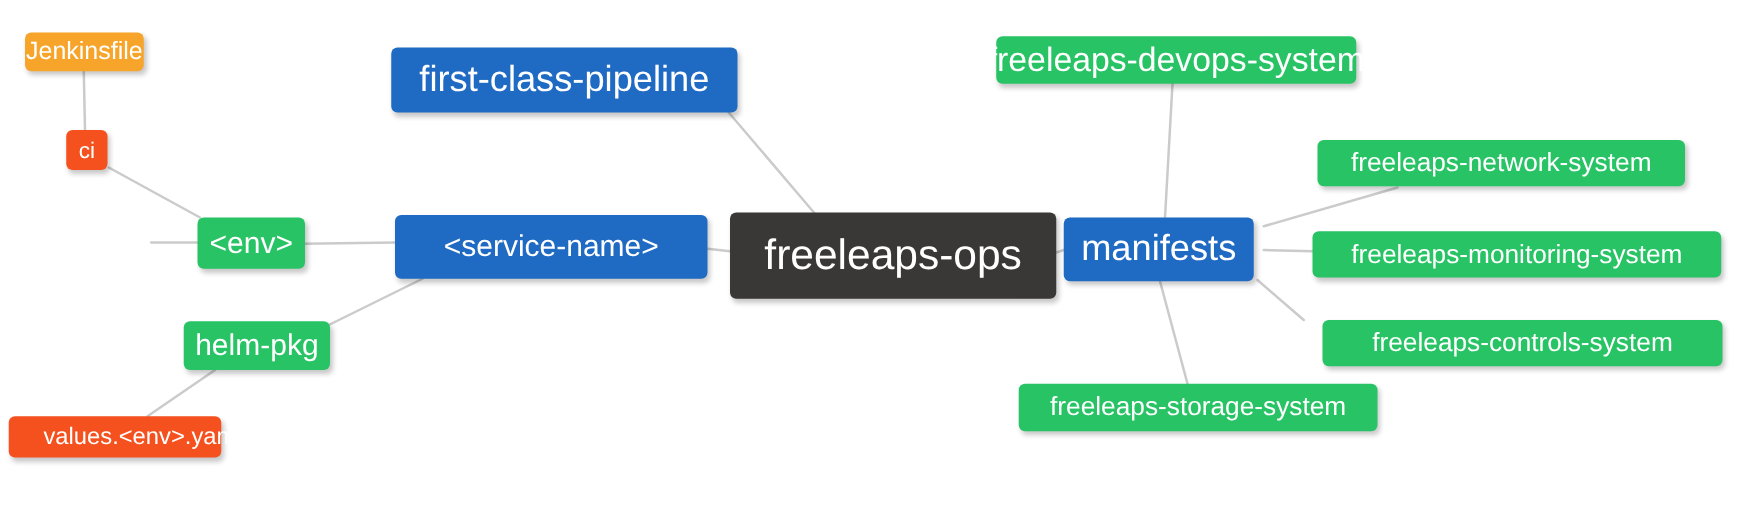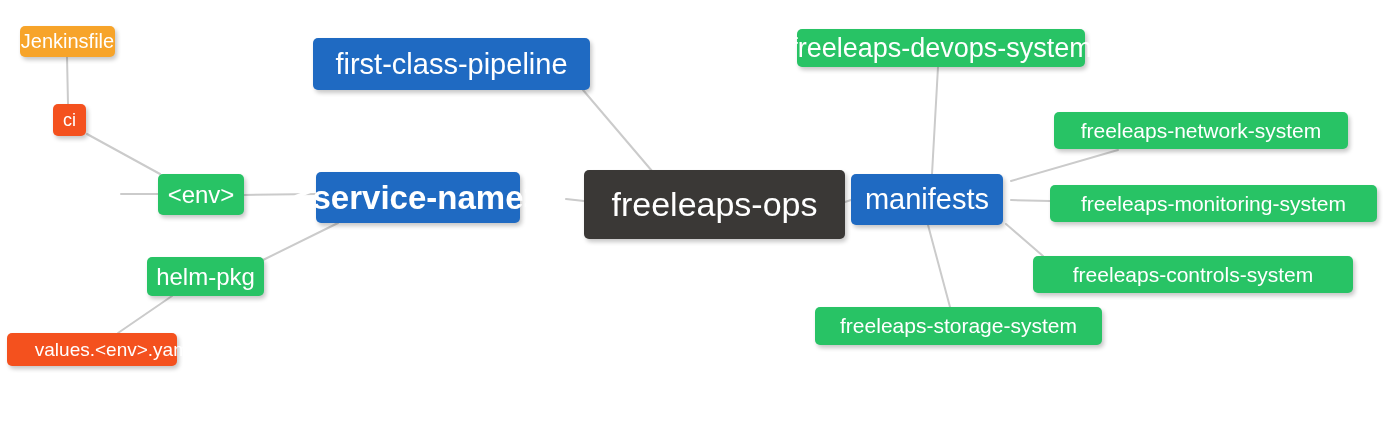--- a/index.html
+++ b/index.html
@@ -69,29 +69,29 @@
 
 
   <div class="node green" style="left:158px; top:174px; width:86px;  height:41px; font-size:24px;">&lt;env&gt;</div>
 
   <div class="node green" style="left:147px; top:257px; width:117px; height:39px; font-size:24px;">helm-pkg</div>
 
   <div class="node red" style="left:7px;   top:333px; width:170px; height:33px; font-size:19px;padding-left:44px;">values.&lt;env&gt;.yaml</div>
 
   <div class="node blue" style="left:313px; top:38px;  width:277px; height:52px; font-size:29px;">first-class-pipeline</div>
 
-  <div class="node blue" style="left:316px; top:172px; width:204px; height:51px; font-size:33px;font-weight:bold;">&lt;service-name&gt;</div>
+  <div class="node blue" style="left:316px; top:172px; width:250px; height:51px; font-size:24px;">&lt;service-name&gt;</div>
 
   <div class="node dark" style="left:584px; top:170px; width:261px; height:69px; font-size:34px;">freeleaps-ops</div>
 
   <div class="node blue" style="left:851px; top:174px; width:152px; height:51px; font-size:29px;">manifests</div>
 
   <div class="node green" style="left:797px; top:29px;  width:288px; height:38px; font-size:27px;">freeleaps-devops-system</div>
 
   <div class="node green" style="left:1054px;top:112px; width:294px; height:37px; font-size:21px;">freeleaps-network-system</div>
 
   <div class="node green" style="left:1050px;top:185px; width:327px; height:37px; font-size:21px;">freeleaps-monitoring-system</div>
 
-  <div class="node green" style="left:1033px;top:256px; width:320px; height:37px; font-size:21px;">freeleaps-controls-system</div>
+  <div class="node green" style="left:1058px;top:256px; width:320px; height:37px; font-size:21px;">freeleaps-controls-system</div>
 
   <div class="node green" style="left:815px; top:307px; width:287px; height:38px; font-size:21px;">freeleaps-storage-system</div>
 
 </div>
 
 </body></html>

